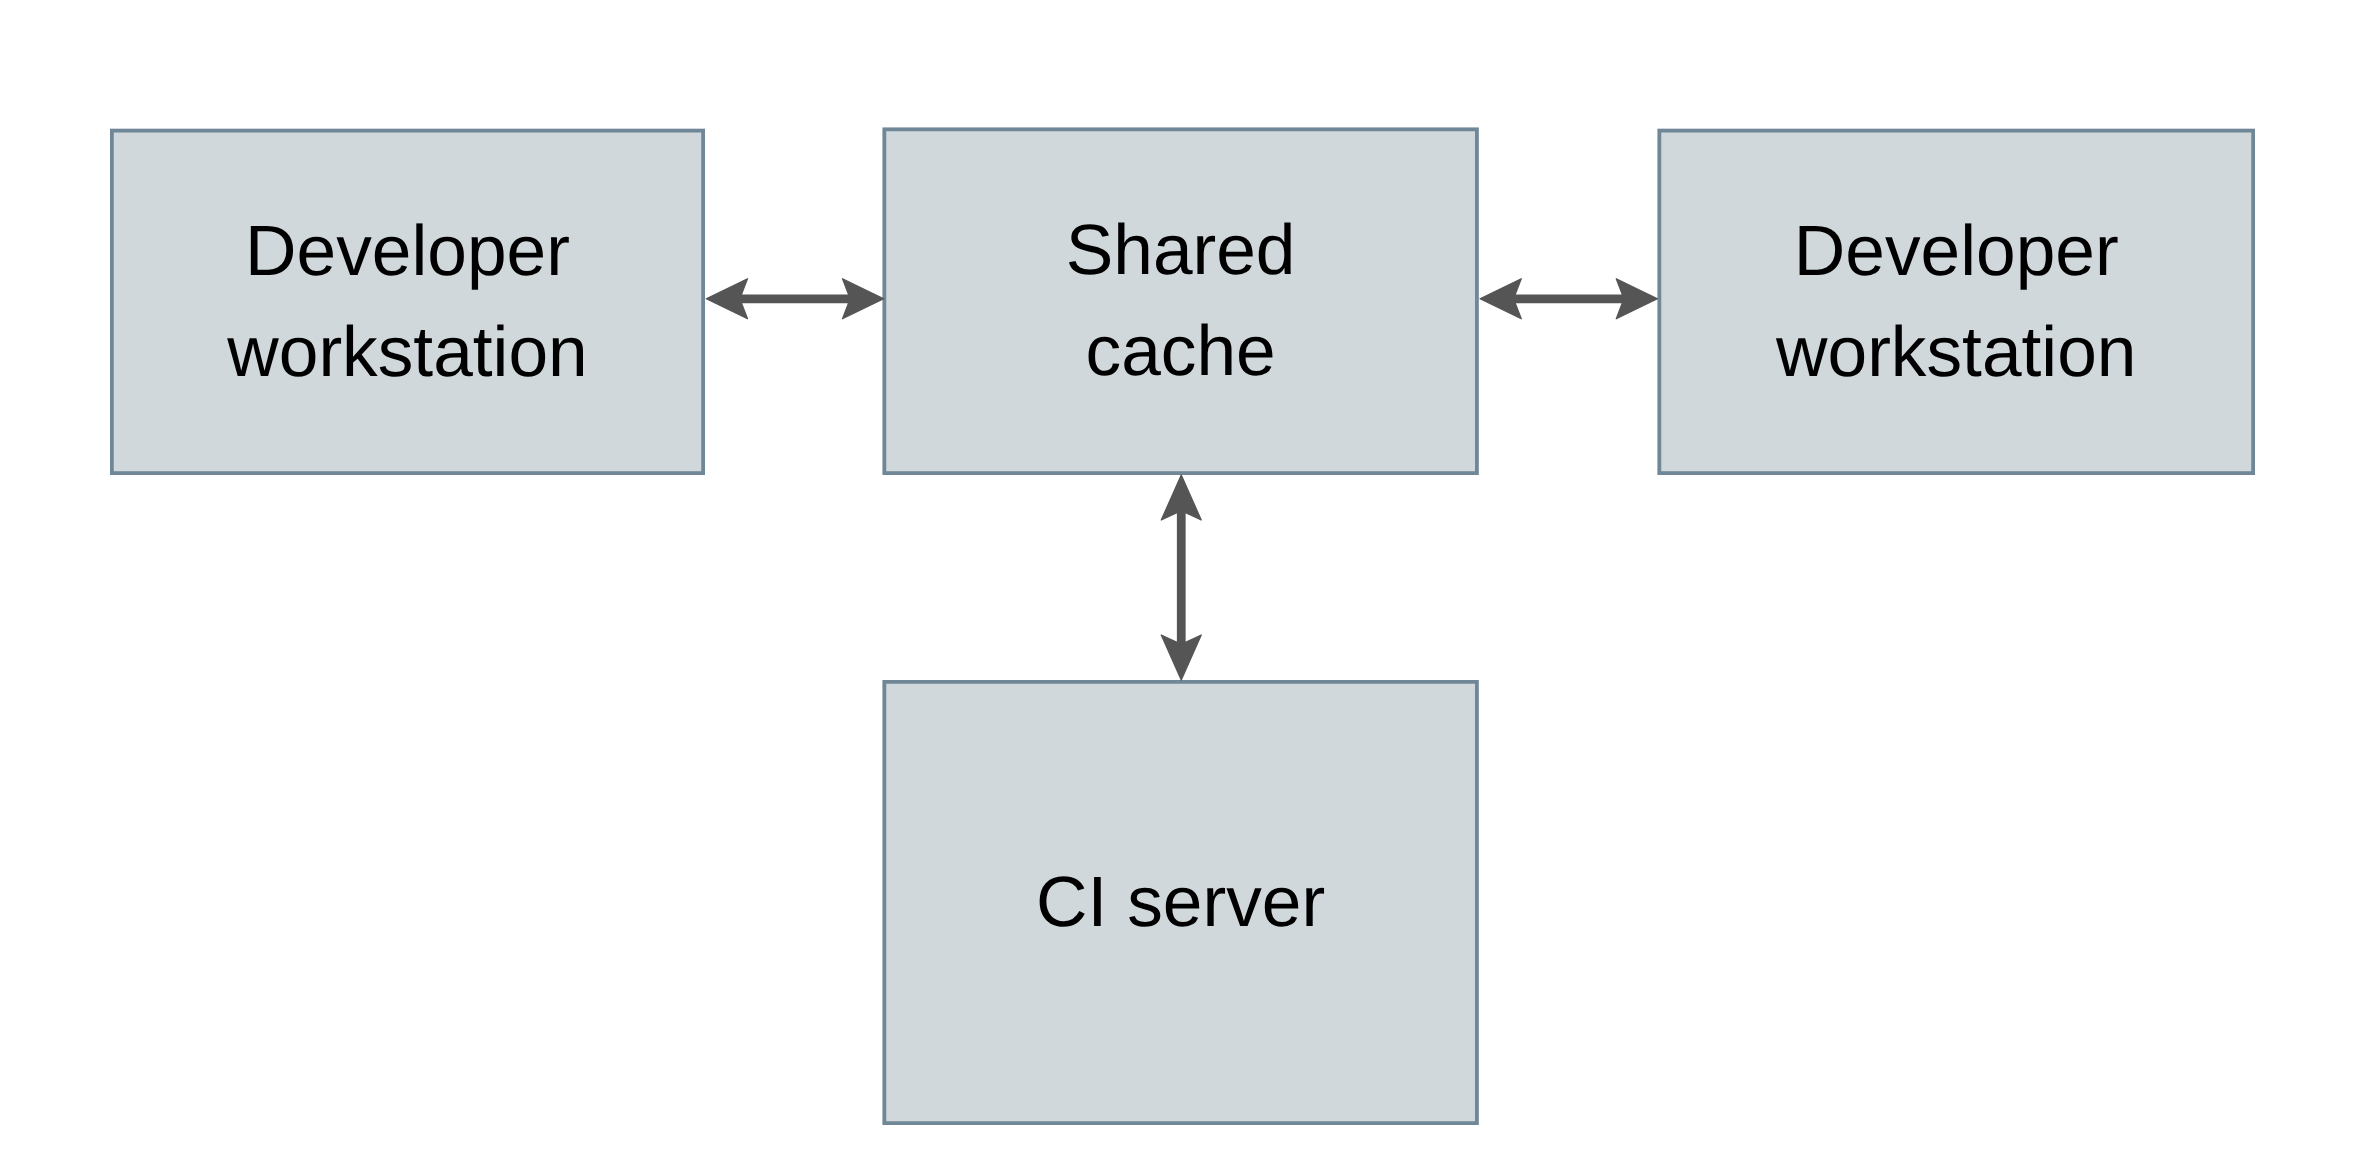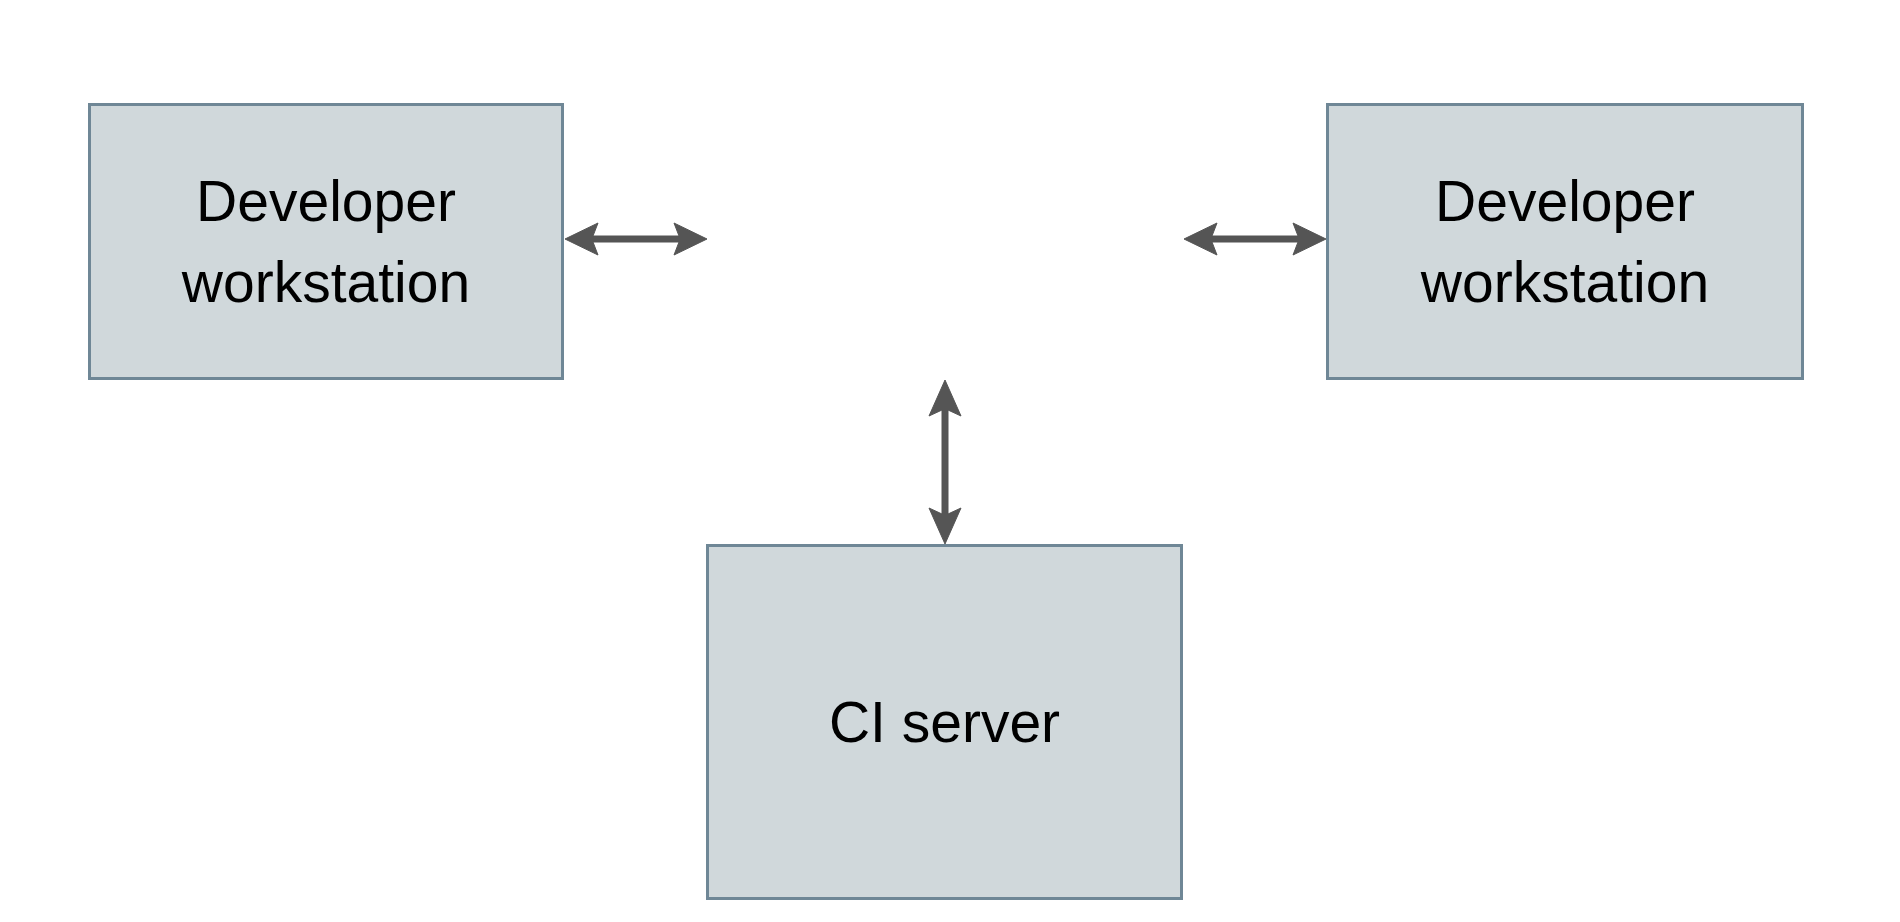--- a/index.html
+++ b/index.html
@@ -54,20 +54,24 @@
 </head>
 <body>
 
 <div id="canvas">
 
   <div class="node" id="node-dev-left">
     <span class="node-label">Developer
 workstation</span>
   </div>
 
+  <div class="node" id="node-shared">
+    <span class="node-label">Shared
+cache</span>
+  </div>
 
   <div class="node" id="node-dev-right">
     <span class="node-label">Developer
 workstation</span>
   </div>
 
   <div class="node" id="node-ci">
     <span class="node-label">CI server</span>
   </div>
 

